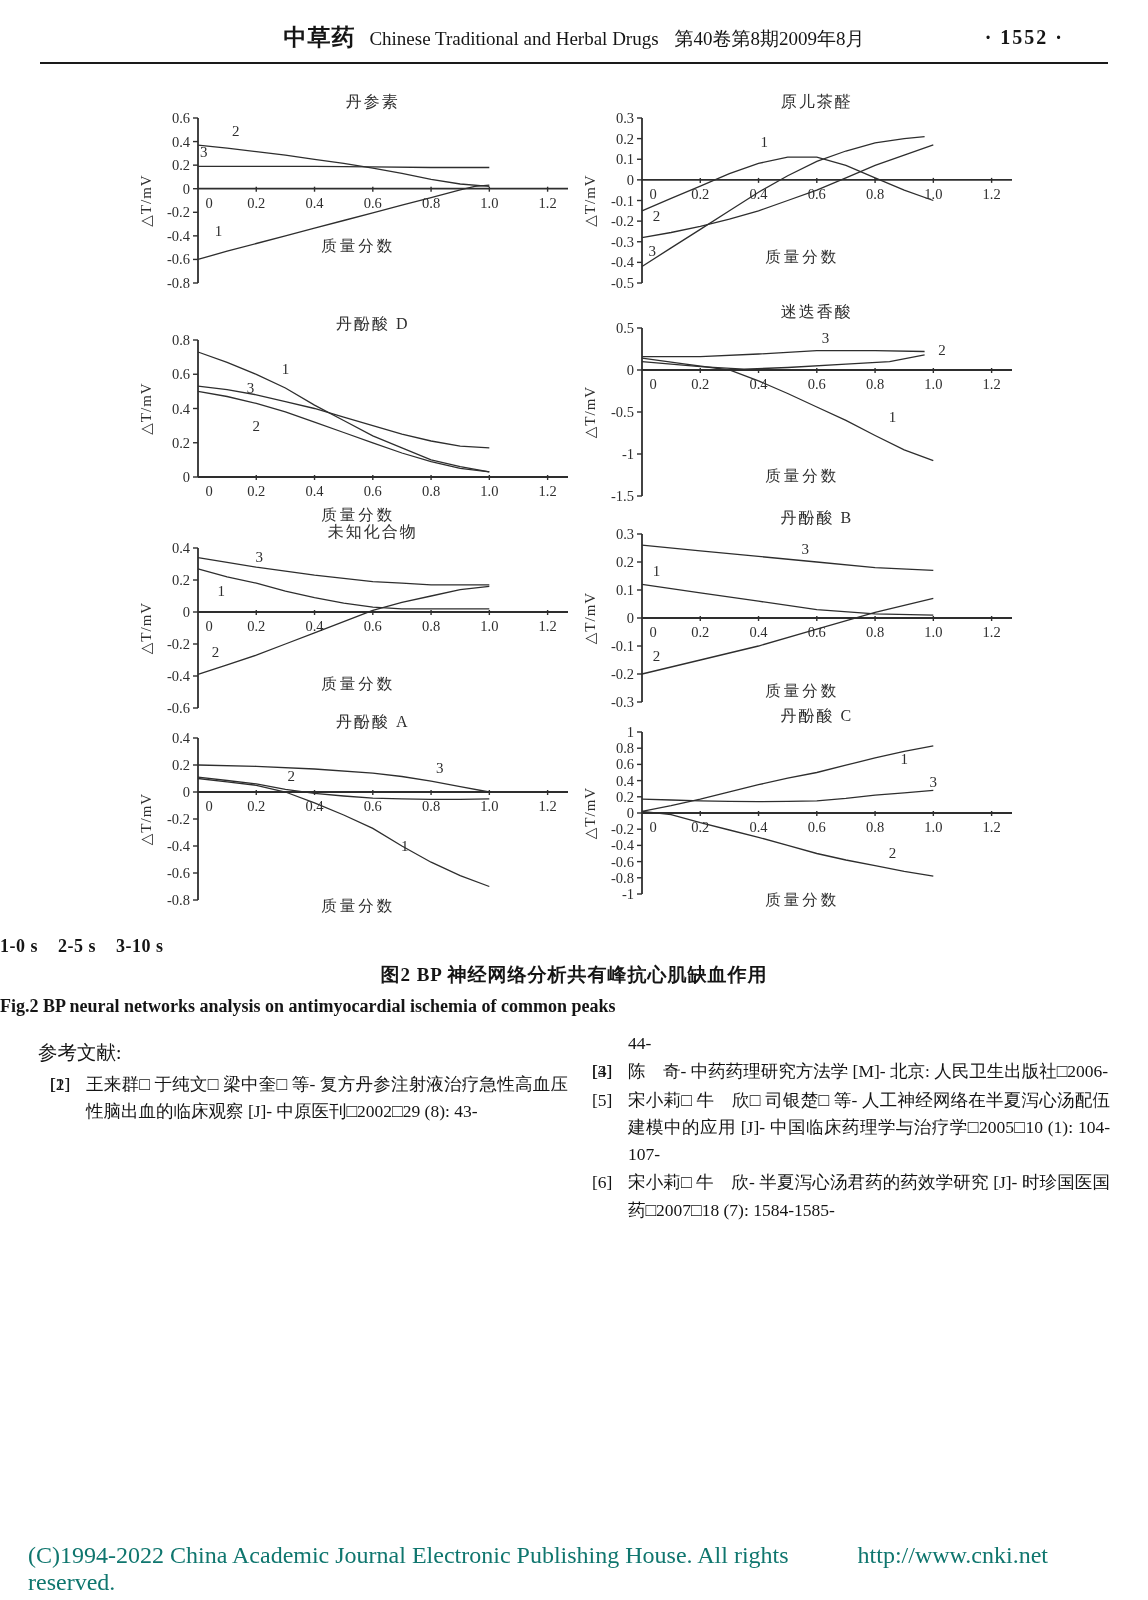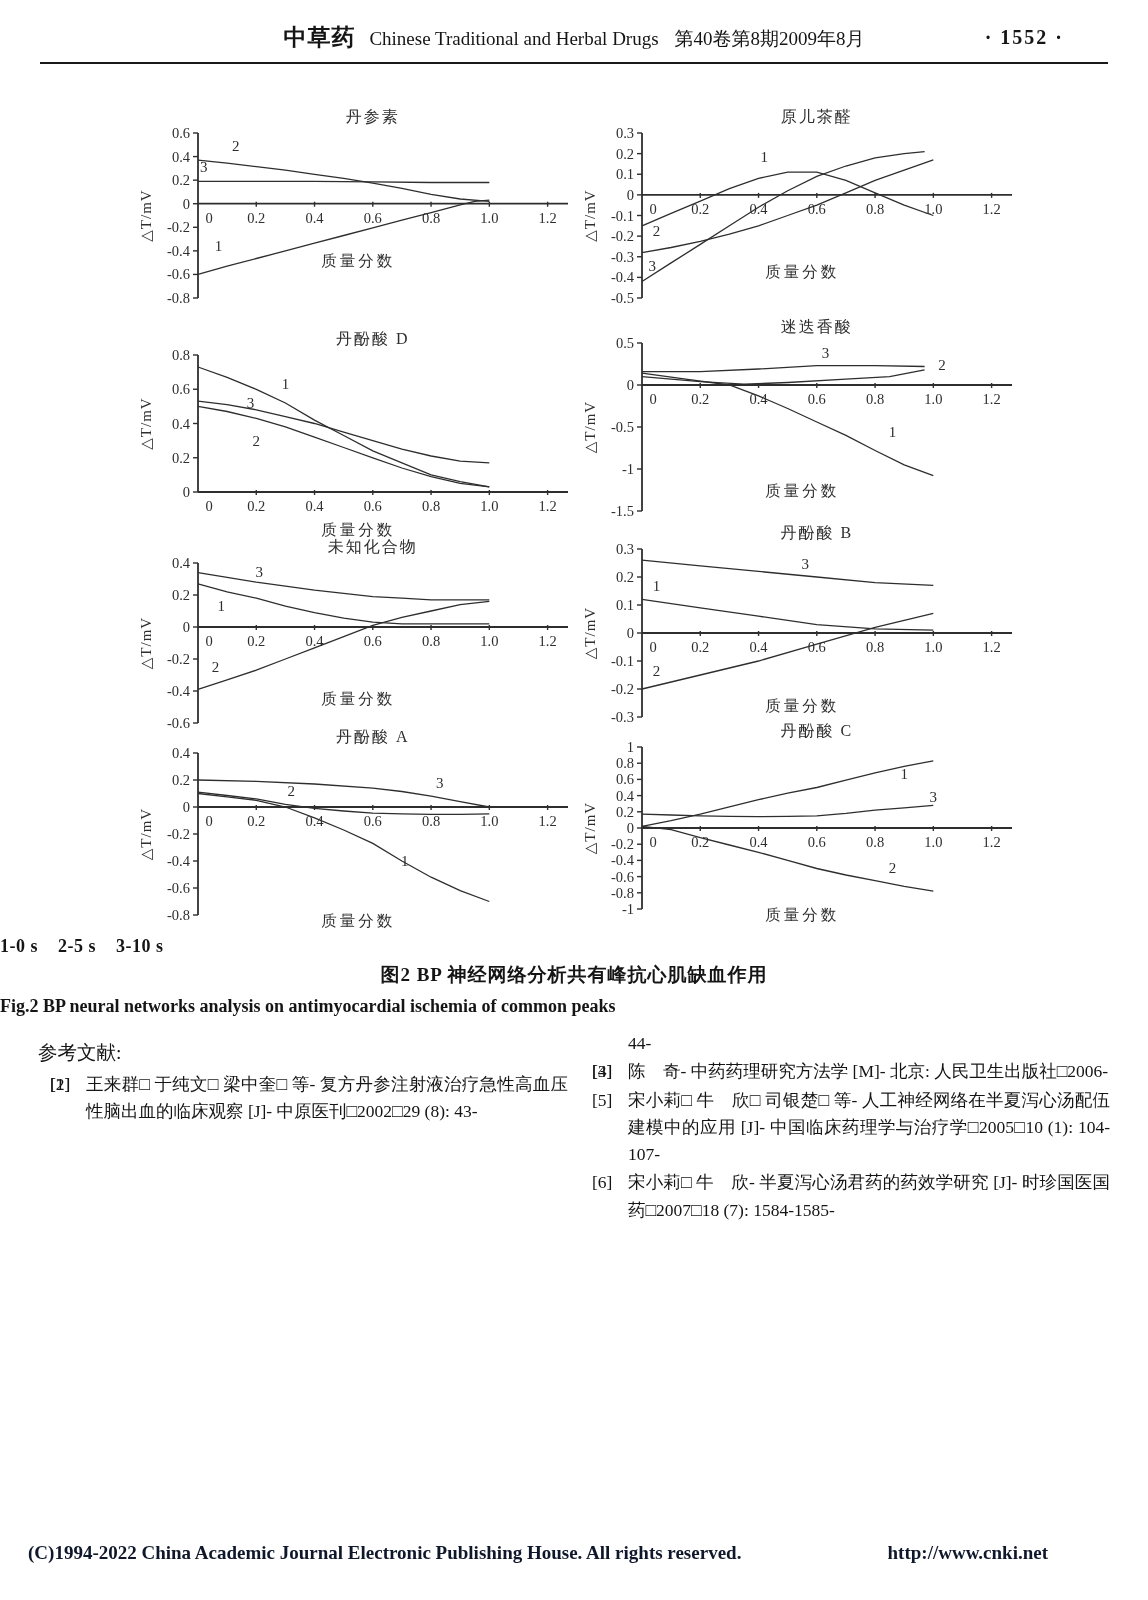--- a/index.html
+++ b/index.html
@@ -8,40 +8,40 @@
     font-family:"Liberation Serif","DejaVu Serif",serif;color:#151515;overflow:hidden;
   }
   
   .journal-header{position:absolute;top:22px;left:0;width:100%;text-align:center;white-space:nowrap;}
   .j-cn{font-size:23px;font-weight:bold;letter-spacing:1px;margin-right:14px;}
   .j-en{font-size:19px;margin-right:16px;}
   .j-issue{font-size:19px;}
   .page-no{position:absolute;top:26px;right:84px;font-size:20px;font-weight:bold;letter-spacing:2px;}
   .head-rule{position:absolute;top:62px;left:40px;right:40px;border-top:2.5px solid #1a1a1a;}
   
-  .chart{position:absolute;margin-top:15px;}
+  .chart{position:absolute;}
   .chart svg{display:block;}
   
   .figure-legend{position:absolute;top:936px;left:0;width:100%;
     font-size:18px;font-weight:600;white-space:pre;letter-spacing:0.5px;}
   .cap-cn{position:absolute;top:962px;left:0;width:100%;text-align:center;
     font-size:19px;font-weight:bold;letter-spacing:1px;}
   .cap-en{position:absolute;top:996px;left:0;width:100%;
     font-size:18px;font-weight:bold;}
   
   .col-left{position:absolute;top:1030px;left:38px;width:530px;}
   .col-right{position:absolute;top:1030px;left:580px;width:530px;}
   .para{margin:0;font-size:20.5px;line-height:1.62;text-align:justify;letter-spacing:0.5px;}
   .ref-head{font-size:19.5px;margin-top:9px;margin-bottom:5px;}
   .ref{position:relative;padding-left:48px;font-size:17.5px;line-height:1.56;text-align:justify;margin-bottom:1px;}
   .ref .num{position:absolute;left:12px;}
   .carry{padding-left:48px;font-size:17.5px;line-height:1.56;}
   
   .page-footer{position:absolute;top:1542px;left:28px;right:28px;display:flex;
-    justify-content:space-between;color:#0f172a;font-size:19px;font-weight:bold;}
+    justify-content:space-between;color:#0f766e;font-size:24px;}
   .page-footer .f-url{margin-right:72px;}
 </style>
 </head>
 <body>
 
 <div class="page">
 
   <header class="journal-header">
     <span class="j-cn">中草药</span><span class="j-en">Chinese Traditional and Herbal Drugs</span><span class="j-issue">第40卷第8期2009年8月</span>
   </header>

